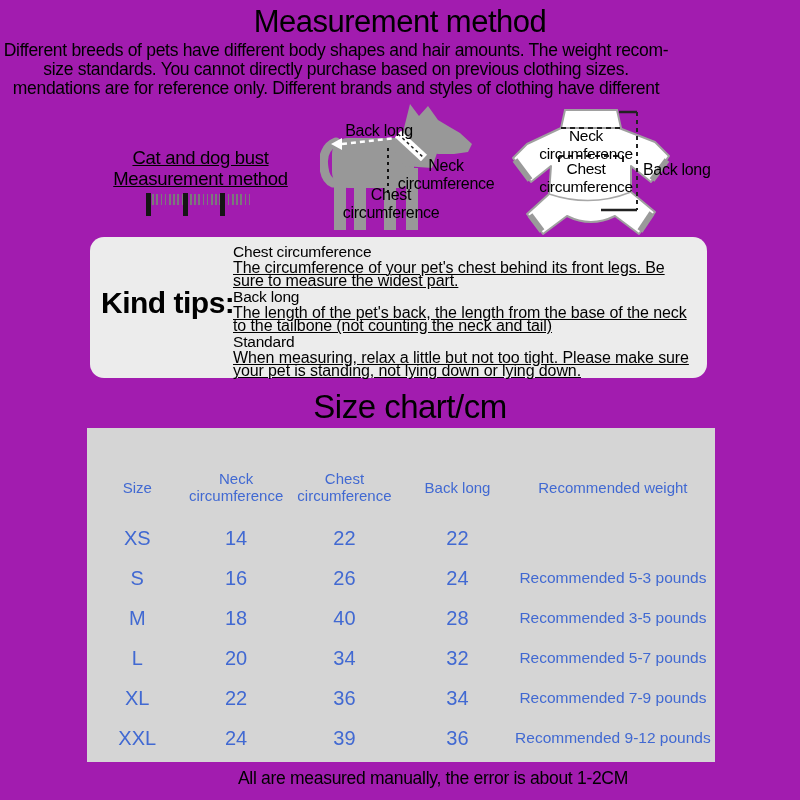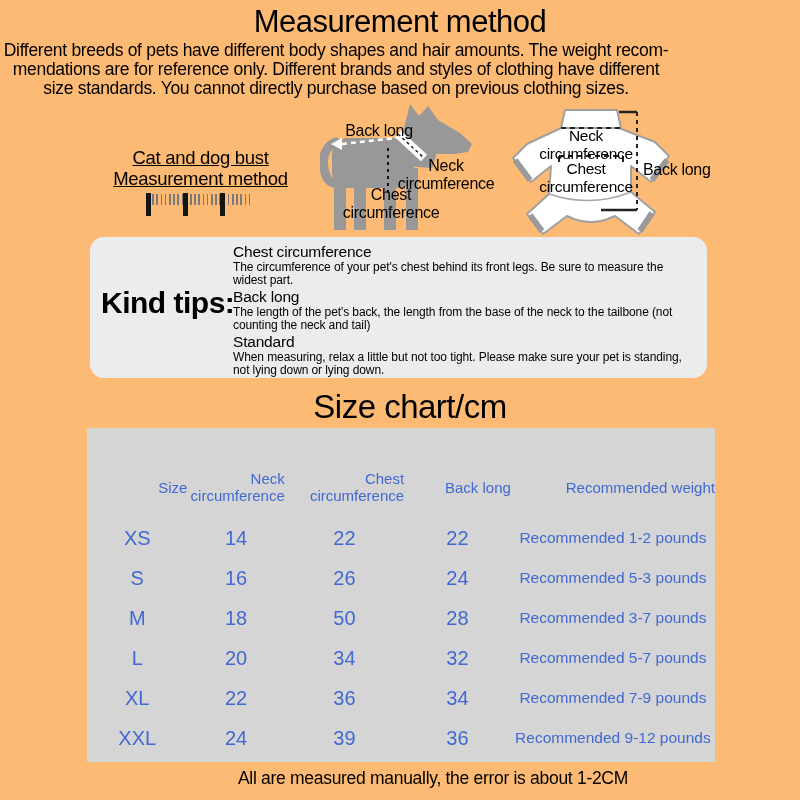--- a/index.html
+++ b/index.html
@@ -1,17 +1,17 @@
 <!DOCTYPE html>
 <html><head>
 <meta charset="utf-8">
 <style>
   * { margin:0; padding:0; box-sizing:border-box; }
   body { background:#fff; font-family:"Liberation Sans", sans-serif; color:#000; }
-  #canvas { position:relative; width:800px; height:800px; background:#fdba74; overflow:hidden; }
+  #canvas { position:relative; width:800px; height:800px; background:#a21caf; overflow:hidden; }
 
   .page-title { position:absolute; top:4px; left:0; width:800px; text-align:center;
     font-size:31px; letter-spacing:-0.5px; }
   .intro { position:absolute; top:41px; left:0; width:672px; text-align:center;
     font-size:17.5px; line-height:19px; letter-spacing:-0.3px; }
 
   
   .caption { position:absolute; left:103px; top:147px; width:195px; text-align:center;
     font-size:18.5px; line-height:21px; letter-spacing:-0.3px;text-decoration:underline; }
   .ruler { position:absolute; left:146px; top:193px; width:106px; height:24px; }
@@ -24,51 +24,51 @@
     letter-spacing:-0.3px; z-index:5; }
 
   svg { position:absolute; }
 
   
   .tips-box { position:absolute; left:90px; top:237px; width:617px; height:141px;
     background:#ececec; border-radius:14px; }
   .tips-label { position:absolute; left:11px; top:49px; font-size:30px; letter-spacing:-0.5px;font-weight:bold; }
   .tips-content { position:absolute; left:143px; top:6px; width:464px; }
   .tips-heading { font-size:15.5px; line-height:17.5px; letter-spacing:-0.2px; }
-  .tips-body { font-size:12px; line-height:13.8px; letter-spacing:-0.1px; }
+  .tips-body { font-size:16px; line-height:13.8px; letter-spacing:-0.1px;text-decoration:underline; }
 
   .chart-title { position:absolute; top:388px; left:0; width:800px; text-align:center;
     font-size:33px; letter-spacing:-0.5px;padding-left:20px; }
 
   
   .size-table { position:absolute; left:87px; top:428px; width:628px; height:334px;
     background:#d5d5d5; color:#4169d2; }
   .thead, .trow { display:grid; grid-template-columns:16% 15.5% 19% 17% 32.5%;
     align-items:center; text-align:center; }
-  .thead { margin-top:28px; height:62px;text-align:right; }
+  .thead { margin-top:28px; height:62px; }
   .th { font-size:15px; line-height:17px; }
   .trow { height:40px; }
   .td-size { font-size:20px; }
   .td-num { font-size:20px; }
   .td-weight { font-size:15.5px; }
 
   .footnote { position:absolute; top:768px; left:0; width:800px; text-align:center;
     font-size:17.5px; letter-spacing:-0.3px;margin-left:33px; }
 </style>
 </head>
 <body>
 
 <div id="canvas">
 
   <div class="page-title">Measurement method</div>
 
   <div class="intro">
     <div>Different breeds of pets have different body shapes and hair amounts. The weight recom-</div>
+    <div>size standards. You cannot directly purchase based on previous clothing sizes.</div>
     <div>mendations are for reference only. Different brands and styles of clothing have different</div>
-    <div>size standards. You cannot directly purchase based on previous clothing sizes.</div>
   </div>
 
   <div class="caption">
     <div>Cat and dog bust</div>
     <div>Measurement method</div>
   </div>
   <div class="ruler">
     <div class="ticks"></div>
     <div class="bar" style="left:0"></div>
     <div class="bar" style="left:37px"></div>
@@ -134,35 +134,34 @@
       <div class="th">Neck circumference</div>
       <div class="th">Chest circumference</div>
       <div class="th">Back long</div>
       <div class="th">Recommended weight</div>
     </div>
     <div class="trow">
       <div class="td-size">XS</div>
       <div class="td-num">14</div>
       <div class="td-num">22</div>
       <div class="td-num">22</div>
-      <div class="td-weight">Recommended 1-2 pounds</div>
     </div>
     <div class="trow">
       <div class="td-size">S</div>
       <div class="td-num">16</div>
       <div class="td-num">26</div>
       <div class="td-num">24</div>
       <div class="td-weight">Recommended 5-3 pounds</div>
     </div>
     <div class="trow">
       <div class="td-size">M</div>
       <div class="td-num">18</div>
-      <div class="td-num">50</div>
+      <div class="td-num">40</div>
       <div class="td-num">28</div>
-      <div class="td-weight">Recommended 3-7 pounds</div>
+      <div class="td-weight">Recommended 3-5 pounds</div>
     </div>
     <div class="trow">
       <div class="td-size">L</div>
       <div class="td-num">20</div>
       <div class="td-num">34</div>
       <div class="td-num">32</div>
       <div class="td-weight">Recommended 5-7 pounds</div>
     </div>
     <div class="trow">
       <div class="td-size">XL</div>

